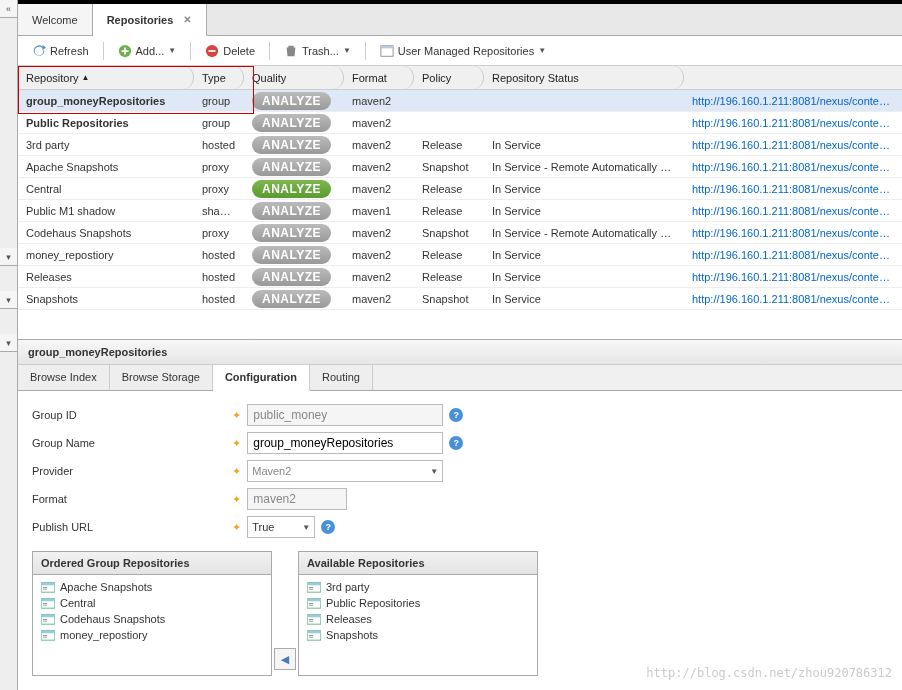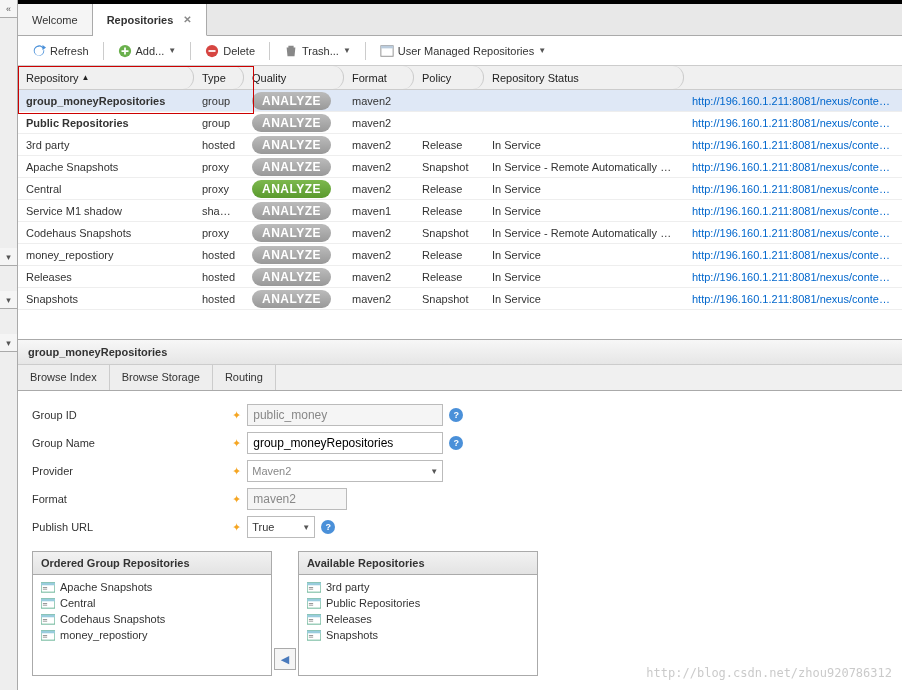--- a/index.html
+++ b/index.html
@@ -175,21 +175,21 @@
           <div class="grow">
             <div class="gc c0" style="">Central</div>
             <div class="gc c1">proxy</div>
             <div class="gc c2"><span class="analyze ok">ANALYZE</span></div>
             <div class="gc c3">maven2</div>
             <div class="gc c4">Release</div>
             <div class="gc c5">In Service</div>
             <div class="gc c6 link">http://196.160.1.211:8081/nexus/content/r</div>
           </div>
           <div class="grow">
-            <div class="gc c0" style="">Service M1 shadow</div>
+            <div class="gc c0" style="">Public M1 shadow</div>
             <div class="gc c1">shadow</div>
             <div class="gc c2"><span class="analyze">ANALYZE</span></div>
             <div class="gc c3">maven1</div>
             <div class="gc c4">Release</div>
             <div class="gc c5">In Service</div>
             <div class="gc c6 link">http://196.160.1.211:8081/nexus/content/s</div>
           </div>
           <div class="grow">
             <div class="gc c0" style="">Codehaus Snapshots</div>
             <div class="gc c1">proxy</div>
@@ -228,20 +228,21 @@
           </div>
         </div>
       <div class="hilite" style="left:0;top:0;width:236px;height:48px"></div>
     </div>
 
     <div class="detail">
       <div class="dtitle">group_moneyRepositories</div>
       <div class="dtabs">
         <div class="dtab">Browse Index</div>
         <div class="dtab">Browse Storage</div>
+        <div class="dtab active">Configuration</div>
         <div class="dtab">Routing</div>
       </div>
       <div class="form">
         <div class="frow">
           <div class="flabel">Group ID</div>
           <span class="freq">✦</span>
           <input class="finput" readonly="" value="public_money" style="">
           <span class="fhelp">?</span>
         </div>
         <div class="frow">

